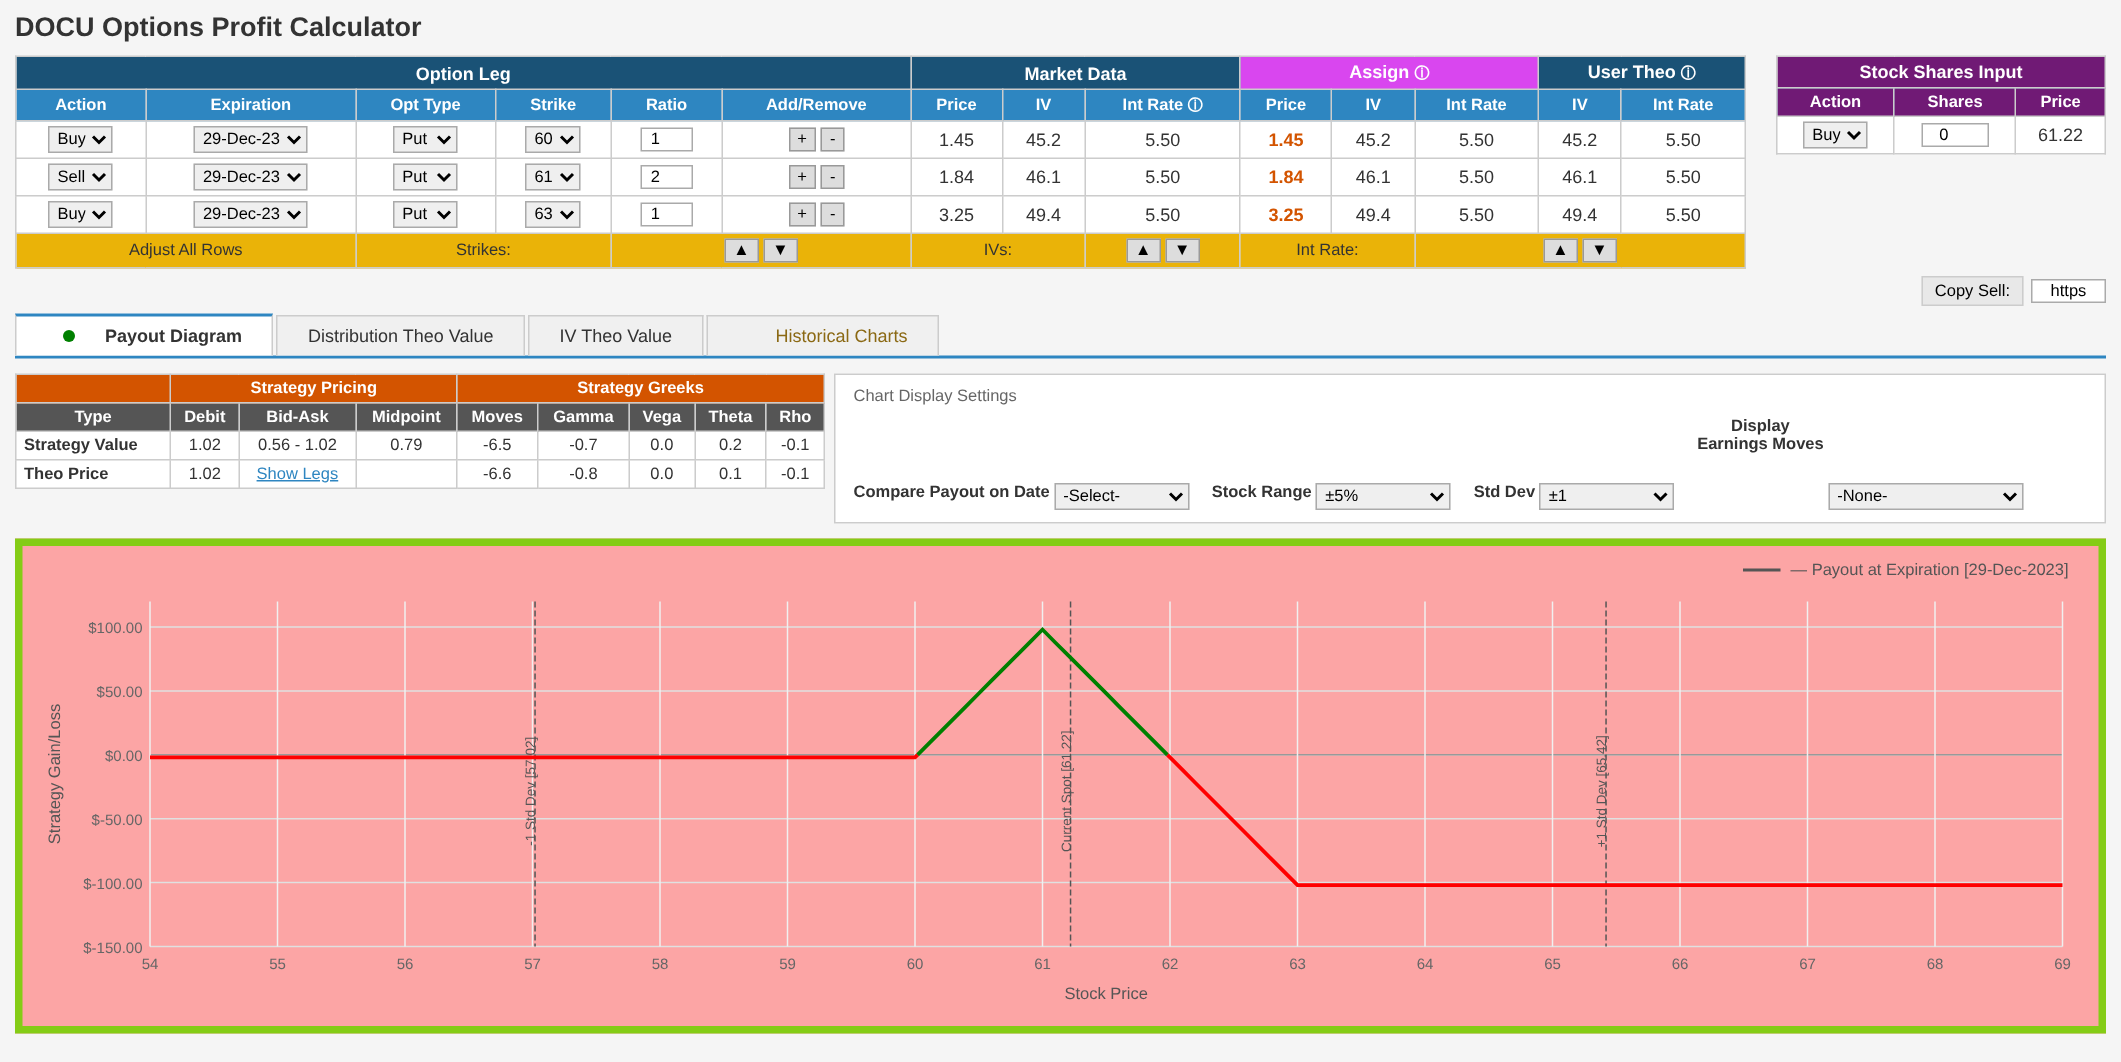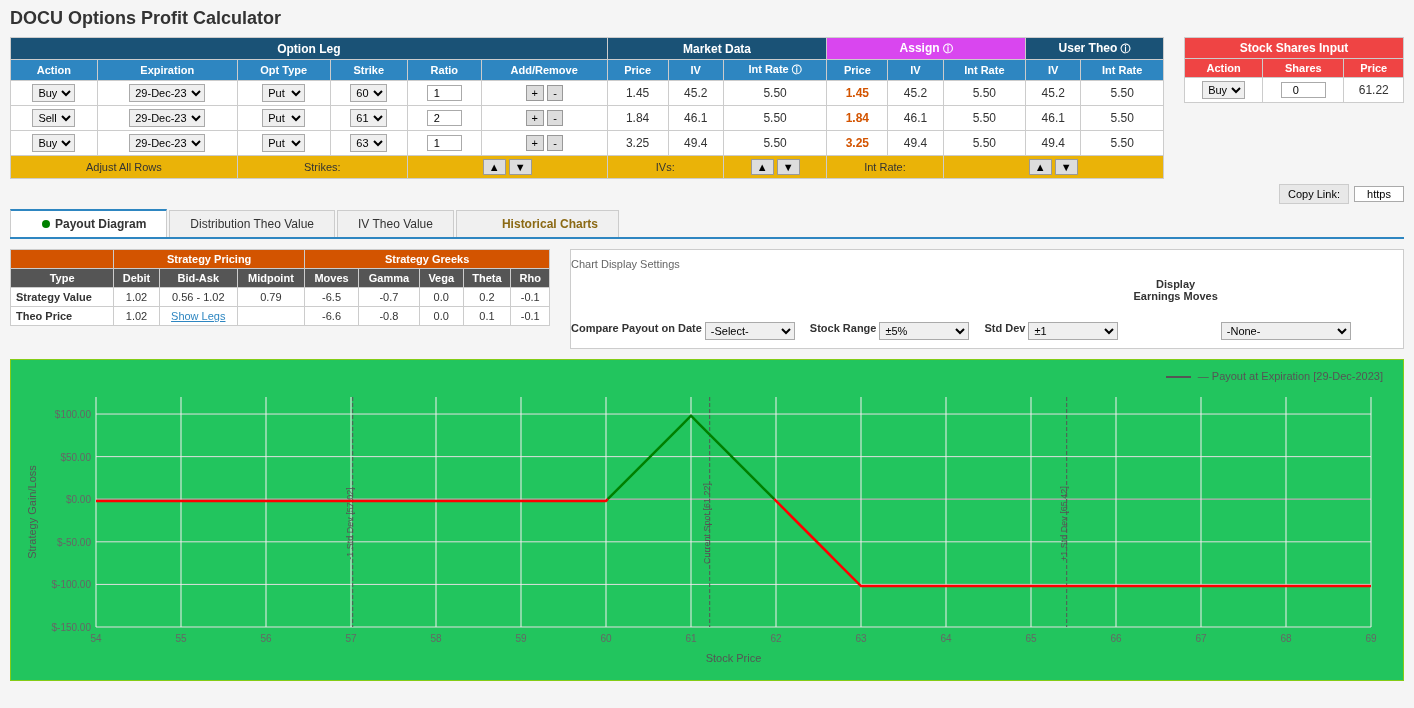--- a/index.html
+++ b/index.html
@@ -17,63 +17,63 @@
     
     .header-option-leg { background: #1a5276; color: white; font-weight: bold; }
     .header-market-data { background: #1a5276; color: white; font-weight: bold; }
     .header-assign { background: #d946ef; color: white; font-weight: bold; }
     .header-user-theo { background: #1a5276; color: white; font-weight: bold; }
     .sub-header { background: #2e86c1; color: white; font-size: 11px; }
     .data-row td { background: white; }
     .data-row td.assign-price { color: #d35400; font-weight: bold; }
     .adjust-row td { background: #eab308; font-size: 11px; }
 
-    .stock-shares-table th { background: #ef4444; color: white; }
+    .stock-shares-table th { background: #701a75; color: white; }
     .stock-shares-table .sub-header { background: #2e86c1; color: white; }
     .stock-shares-table td { background: white; }
 
     
     .btn-small { padding: 1px 5px; font-size: 11px; background: #ddd; border: 1px solid #999; cursor: pointer; }
     select { font-size: 11px; padding: 1px; border: 1px solid #aaa; }
     input[type="text"], input[type="number"] { font-size: 11px; padding: 1px 3px; border: 1px solid #aaa; width: 50px; text-align: center; }
 
     
     .copy-link-row { display: flex; justify-content: flex-end; align-items: center; padding: 5px 0; gap: 5px; }
     .copy-link-btn { background: #e8e8e8; border: 1px solid #ccc; padding: 3px 8px; cursor: pointer; font-size: 11px; }
     .copy-link-input { border: 1px solid #ccc; font-size: 11px; padding: 2px 5px; width: 80px; background: white; }
 
     
     .tabs-row { display: flex; align-items: center; border-bottom: 2px solid #2e86c1; margin-bottom: 10px; }
     .tab { padding: 6px 20px; cursor: pointer; border: 1px solid #ccc; border-bottom: none; background: #f0f0f0; font-size: 12px; margin-right: 2px; }
     .tab.active { background: white; border-top: 2px solid #2e86c1; font-weight: bold; }
-    .tab.payout { display: flex; align-items: center; gap: 5px; padding-left: 31px; }
+    .tab.payout { display: flex; align-items: center; gap: 20px; padding-left: 31px; }
     .dot { width: 8px; height: 8px; border-radius: 50%; background: green; display: inline-block; }
-    .tab-historical { color: #8b6914; font-weight: bold; padding-left: 45px; }
-
-    
-    .strategy-section { display: flex; gap: 20px; align-items: flex-start; margin-bottom: 10px; }
+    .tab-historical { color: #8b6914; font-weight: normal; padding-left: 45px; }
+
+    
+    .strategy-section { display: flex; gap: 6px; align-items: flex-start; margin-bottom: 10px; }
     .strategy-table-wrapper { }
-    .chart-settings-wrapper { border: 1px solid #ccc; padding: 8px 0; background: white; flex: 1; }
+    .chart-settings-wrapper { border: 1px solid #ccc; padding: 8px 12px; background: white; flex: 1; }
     .chart-settings-title { font-size: 11px; color: #666; margin-bottom: 8px; }
     .chart-settings-row { display: flex; gap: 15px; align-items: flex-end; }
     .chart-setting-item { display: flex; flex-direction: row; gap: 3px; font-size: 11px; }
     .chart-setting-item label { color: #333; font-weight: bold; text-align: center; }
     .chart-setting-item select { min-width: 90px; }
     .display-earnings { }
 
     .strategy-type-header { background: #d35400; color: white; text-align: center; font-weight: bold; font-size: 11px; }
     .strategy-pricing-header { background: #d35400; color: white; text-align: center; font-weight: bold; font-size: 11px; }
     .strategy-greeks-header { background: #d35400; color: white; text-align: center; font-weight: bold; font-size: 11px; }
     .strategy-sub { background: #555; color: white; font-size: 11px; }
     .strategy-data td { background: white; font-size: 11px; }
     .strategy-data td:first-child { font-weight: bold; text-align: left; padding-left: 5px; }
     .show-legs { color: #2e86c1; text-decoration: underline; cursor: pointer; font-size: 11px; }
 
     
-    .chart-area { background: #22c55e; border: 1px solid #84cc16; padding: 10px; position: relative; }
+    .chart-area { background: #fca5a5; border: 5px solid #84cc16; padding: 10px; position: relative; }
     
     svg text { font-family: Arial, sans-serif; }
 
     .payout-legend { text-align: right; font-size: 11px; color: #555; padding-right: 10px; margin-bottom: 5px; }
     .payout-legend-line { display: inline-block; width: 25px; height: 2px; background: #555; vertical-align: middle; margin-right: 4px; }
   </style>
 </head>
 <body>
 
 <div class="app-title">DOCU Options Profit Calculator</div>
@@ -252,21 +252,21 @@
             </td>
             <td><input type="number" value="0" style="width: 45px;"></td>
             <td>61.22</td>
           </tr>
         </tbody>
       </table>
     </div>
   </div>
 
   <div class="copy-link-row">
-    <button class="copy-link-btn">Copy Link:</button>
+    <button class="copy-link-btn">Copy Sell:</button>
     <input type="text" class="copy-link-input" value="https" style="">
   </div>
 
   <div class="tabs-row">
     <div class="tab payout active">
       <span class="dot"></span>
       <span>Payout Diagram</span>
     </div>
     <div class="tab">
       <span>Distribution Theo Value</span>

